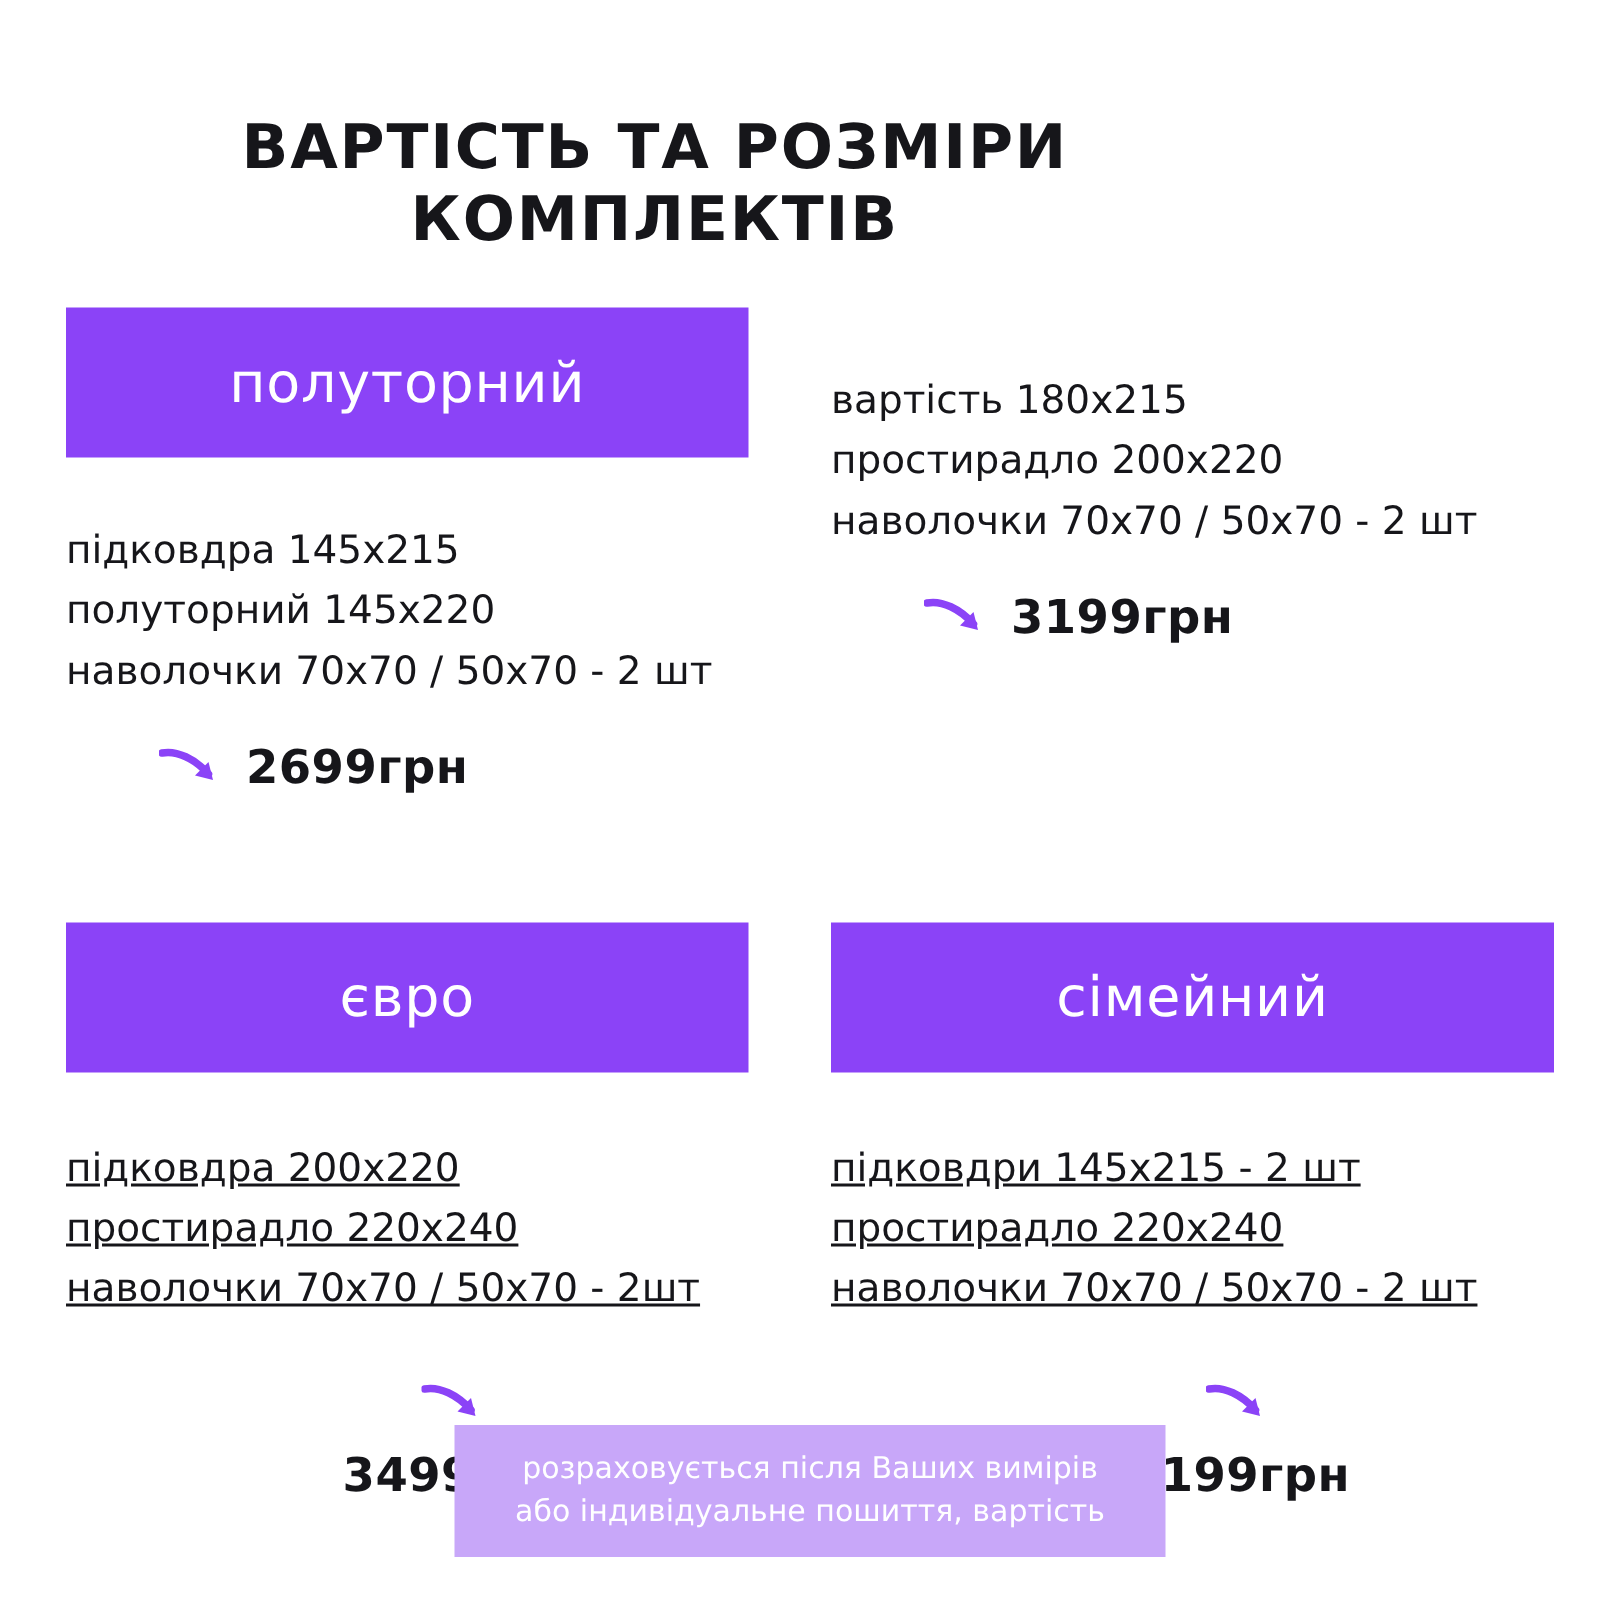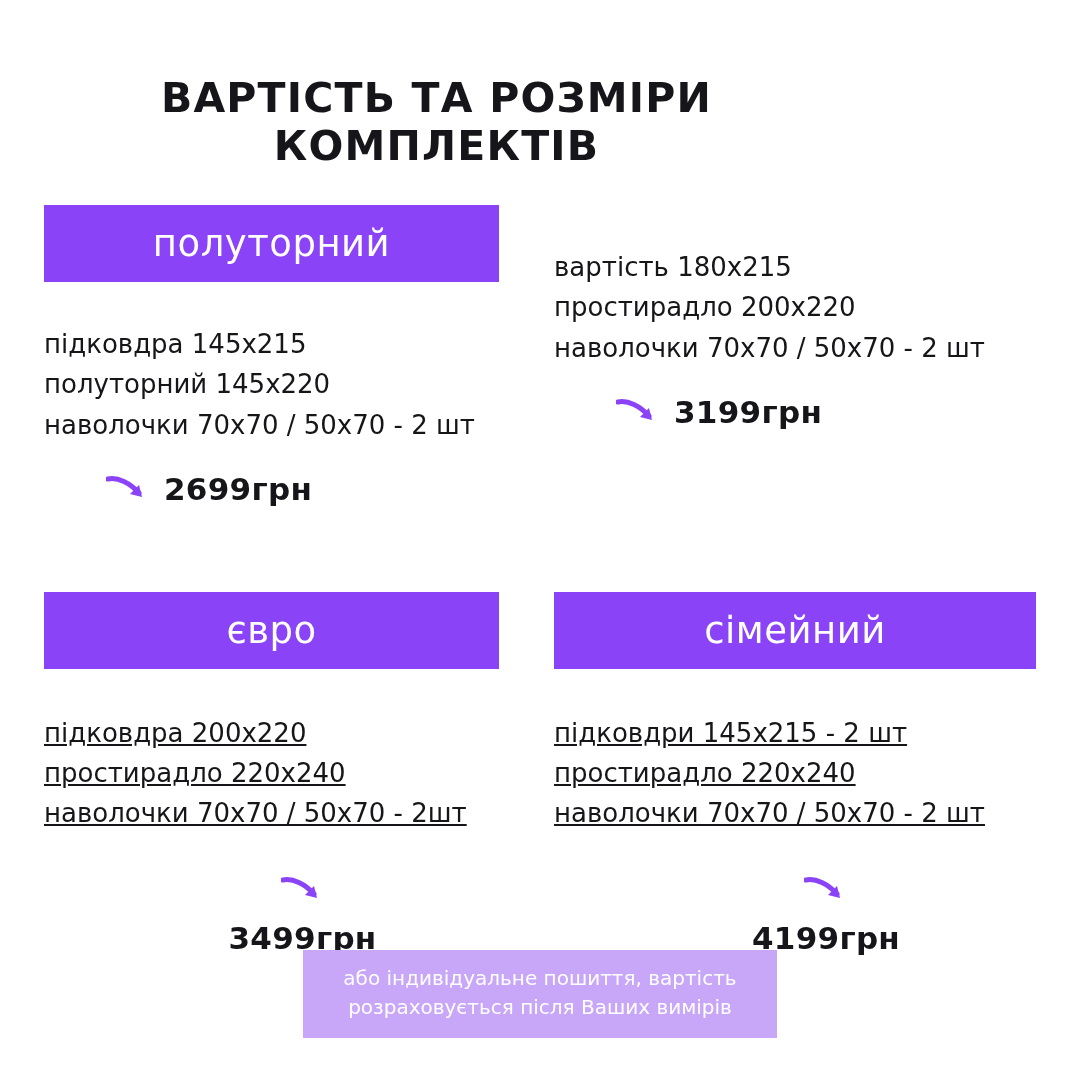--- a/index.html
+++ b/index.html
@@ -39,21 +39,21 @@
     column-gap: 55px;
     row-gap: 85px;
   }
 
   .card {
     position: relative;
   }
 
   .card-header {
     background: #8b43f7;
-    height: 77px;
+    height: 100px;
     display: flex;
     align-items: center;
     justify-content: center;
   }
 
   .card-header .header-text {
     color: #ffffff;
     font-size: 37px;
     font-family: "DejaVu Sans", sans-serif;
     letter-spacing: 0.5px;
@@ -194,15 +194,15 @@
         <path d="M2 6 C12 4, 24 10, 33 20" stroke="#8b43f7" stroke-width="5" fill="none" stroke-linecap="round"></path>
         <path d="M36 24 L24 21 L33 12 Z" fill="#8b43f7"></path>
       </svg>
       <span class="price-text">4199грн</span>
     </div>
   </div>
 
 </div>
 
 <div class="footer-note">
+  <span>розраховується після Ваших вимірів</span>
   <span>або індивідуальне пошиття, вартість</span>
-  <span>розраховується після Ваших вимірів</span>
 </div>
 
 </body></html>

